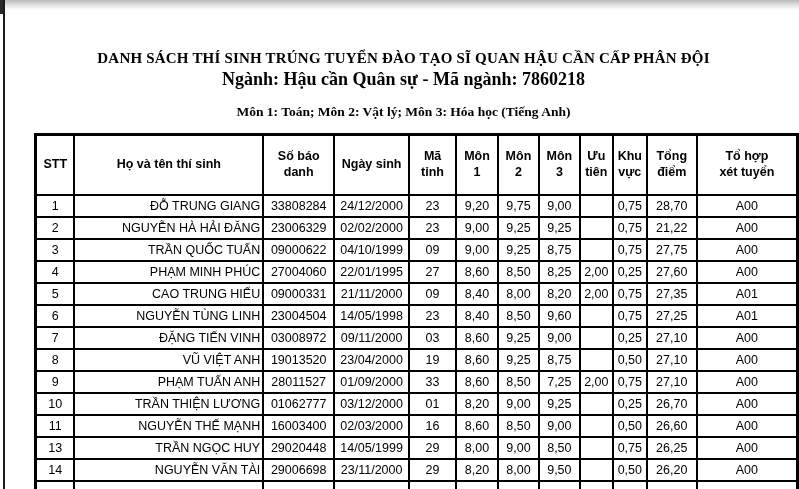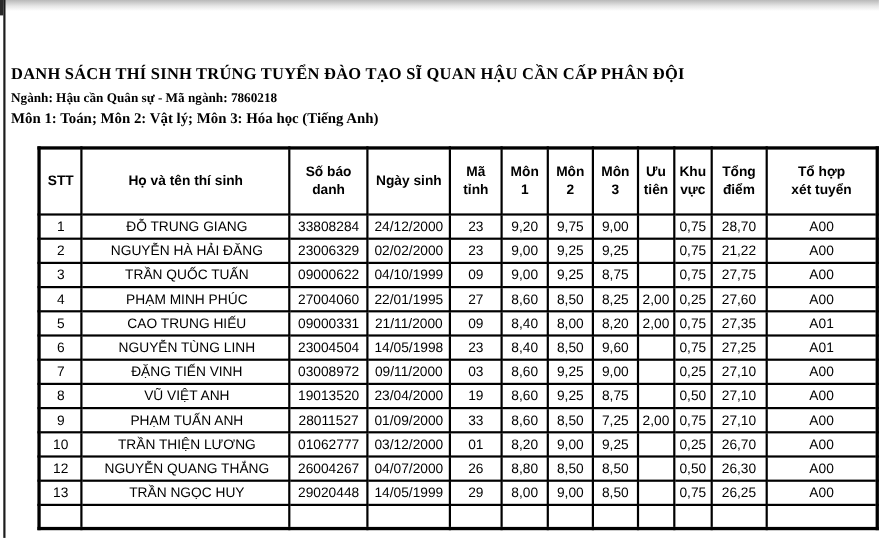--- a/index.html
+++ b/index.html
@@ -13,47 +13,48 @@
     background:linear-gradient(to bottom,#b9b9b9 0%,#e6e6e6 55%,#ffffff 100%);
   }
   .page-edge-line{
     position:absolute;left:3px;top:0;width:2px;height:489px;
     background:#1c1c1c;
   }
   .page-edge-cap{
     position:absolute;left:0;top:0;width:3px;height:14px;background:#2a2a2a;
   }
   .doc-header{
-    position:absolute;left:10px;top:58px;width:787px;
+    position:absolute;left:10px;top:48px;width:787px;
+    text-align:center;
     font-family:"Liberation Serif", serif;
     font-weight:bold;color:#000;
   }
   .doc-title{font-size:15px;line-height:20px;letter-spacing:0.2px;}
-  .doc-sub1{font-size:12px;line-height:18px;margin-top:2px;}
-  .doc-sub2{font-size:13.5px;line-height:18px;margin-top:1px;}
+  .doc-sub1{font-size:18px;line-height:18px;margin-top:2px;}
+  .doc-sub2{font-size:13.5px;line-height:18px;margin-top:15px;}
   table.results{
     position:absolute;left:34px;top:133px;
     border-collapse:collapse;table-layout:fixed;
     background:#fff;
     border:3px solid #000;
     font-family:"Liberation Sans", sans-serif;
   }
   table.results th, table.results td{
     border:2px solid #000;
     padding:0 2px;
     text-align:center;vertical-align:middle;
     font-size:12.5px;
     overflow:hidden;
   }
   table.results thead tr{height:60px;}
   table.results th{
     font-weight:bold;line-height:1.25;white-space:pre-line;
   }
   table.results tbody tr{height:22px;}
-  table.results td.c-name{text-align:center;padding-left:4px;white-space:nowrap;}
+  table.results td.c-name{text-align:right;padding-left:4px;white-space:nowrap;}
   table.results td.c-stt{font-size:12.5px;}
   table.results tr.partial{height:22px;}
 </style>
 </head>
 <body>
 
 <div class="top-shade"></div>
 <div class="page-edge-line"></div>
 <div class="page-edge-cap"></div>
 
@@ -238,47 +239,61 @@
         <td class="c-matinh">01</td>
         <td class="c-mon1">8,20</td>
         <td class="c-mon2">9,00</td>
         <td class="c-mon3">9,25</td>
         <td class="c-uutien"></td>
         <td class="c-khuvuc">0,25</td>
         <td class="c-tongdiem">26,70</td>
         <td class="c-tohop">A00</td>
       </tr>
       <tr>
-        <td class="c-stt">12</td>
-        <td class="c-name">NGUYỄN QUANG THẮNG</td>
-        <td class="c-sbd">26004267</td>
-        <td class="c-dob">04/07/2000</td>
-        <td class="c-matinh">26</td>
-        <td class="c-mon1">8,80</td>
+        <td class="c-stt">11</td>
+        <td class="c-name">NGUYỄN THẾ MẠNH</td>
+        <td class="c-sbd">16003400</td>
+        <td class="c-dob">02/03/2000</td>
+        <td class="c-matinh">16</td>
+        <td class="c-mon1">8,60</td>
         <td class="c-mon2">8,50</td>
-        <td class="c-mon3">8,50</td>
+        <td class="c-mon3">9,00</td>
         <td class="c-uutien"></td>
         <td class="c-khuvuc">0,50</td>
-        <td class="c-tongdiem">26,30</td>
+        <td class="c-tongdiem">26,60</td>
         <td class="c-tohop">A00</td>
       </tr>
       <tr>
         <td class="c-stt">13</td>
         <td class="c-name">TRẦN NGỌC HUY</td>
         <td class="c-sbd">29020448</td>
         <td class="c-dob">14/05/1999</td>
         <td class="c-matinh">29</td>
         <td class="c-mon1">8,00</td>
         <td class="c-mon2">9,00</td>
         <td class="c-mon3">8,50</td>
         <td class="c-uutien"></td>
         <td class="c-khuvuc">0,75</td>
         <td class="c-tongdiem">26,25</td>
         <td class="c-tohop">A00</td>
       </tr>
+      <tr>
+        <td class="c-stt">14</td>
+        <td class="c-name">NGUYỄN VĂN TÀI</td>
+        <td class="c-sbd">29006698</td>
+        <td class="c-dob">23/11/2000</td>
+        <td class="c-matinh">29</td>
+        <td class="c-mon1">8,20</td>
+        <td class="c-mon2">8,00</td>
+        <td class="c-mon3">9,50</td>
+        <td class="c-uutien"></td>
+        <td class="c-khuvuc">0,50</td>
+        <td class="c-tongdiem">26,20</td>
+        <td class="c-tohop">A00</td>
+      </tr>
       <tr class="partial">
         <td></td>
         <td></td>
         <td></td>
         <td></td>
         <td></td>
         <td></td>
         <td></td>
         <td></td>
         <td></td>

